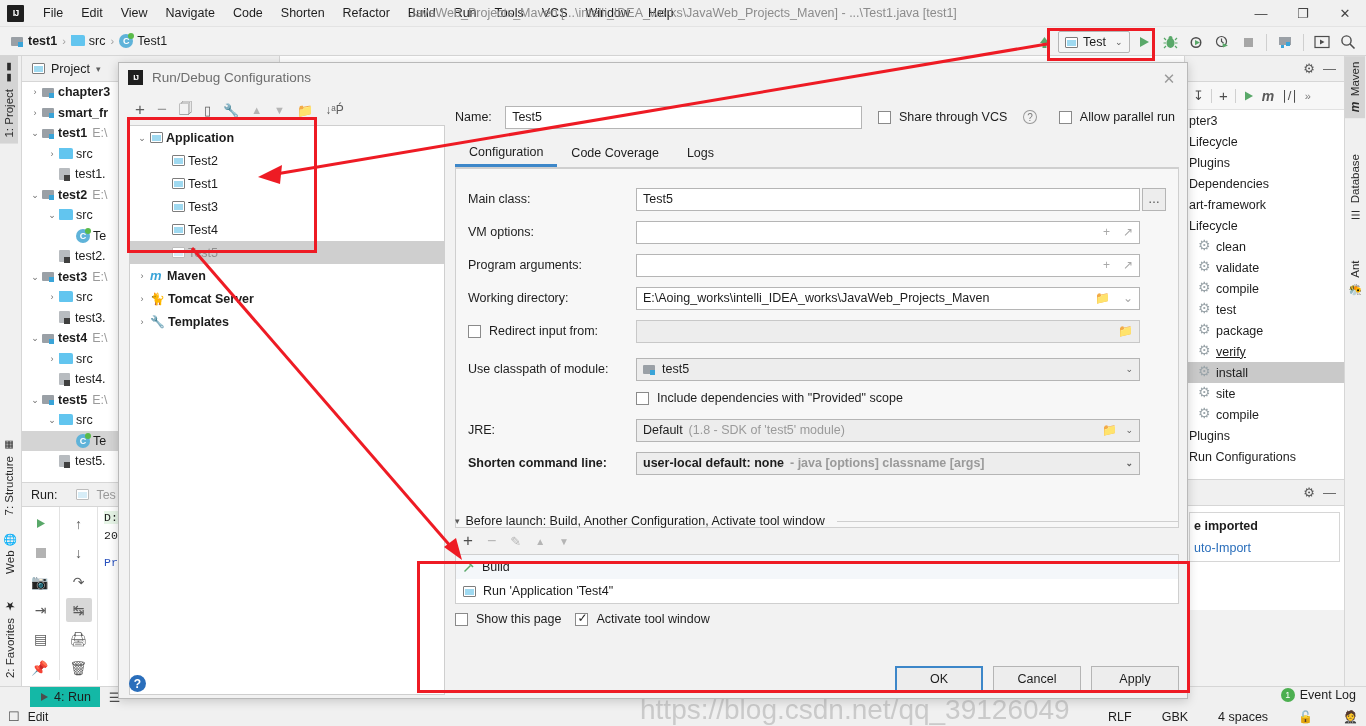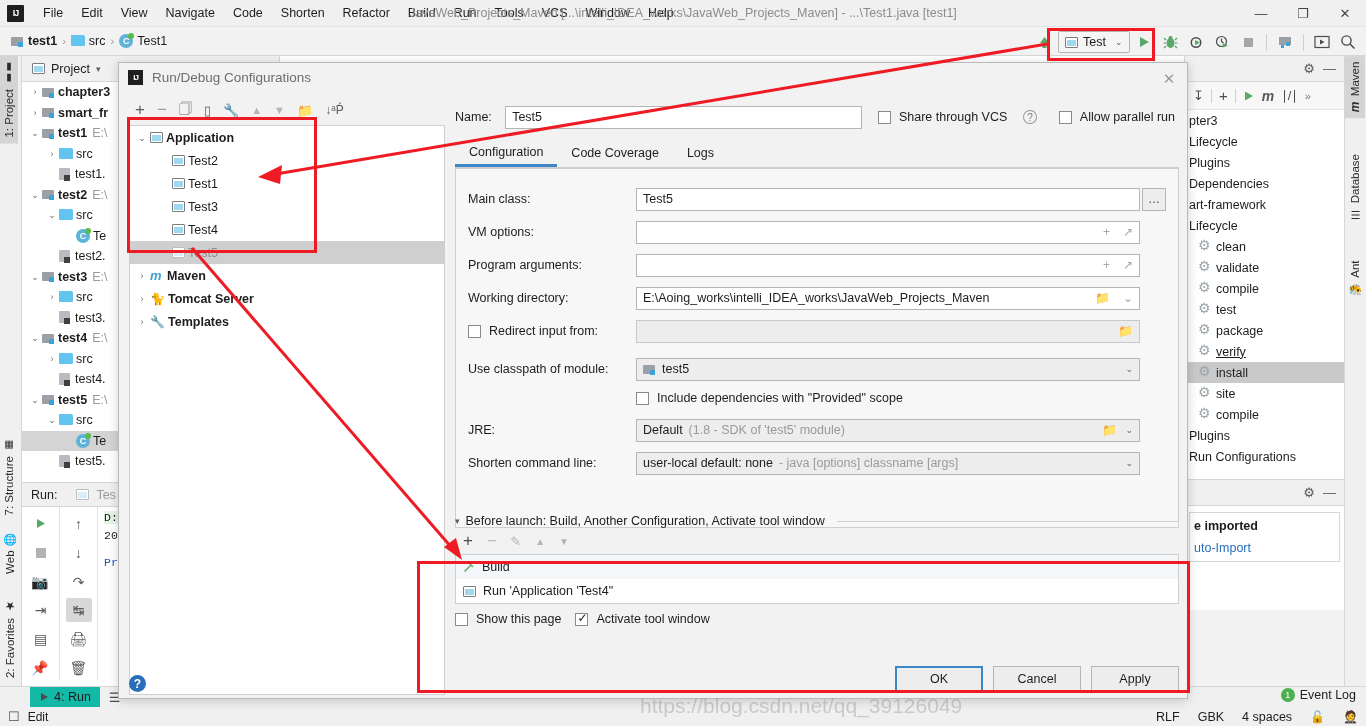--- a/index.html
+++ b/index.html
@@ -161,21 +161,21 @@
   .bottombar{
     position:absolute;left:0;top:686px;width:1366px;height:21px;
     background:#f0f0f0;border-top:1px solid #d6d6d6;display:flex;align-items:center;
   }
   .statusbar{
     position:absolute;left:0;top:707px;width:1366px;height:19px;
     background:#f0f0f0;display:flex;align-items:center;font-size:12px;
   }
   .btab{height:20px;display:flex;align-items:center;gap:5px;padding:0 9px;font-size:12.5px;}
   .btab.active{background:#14b8a6;}
-  .status-right{position:absolute;right:8px;display:flex;align-items:flex-start;gap:18px;font-size:12.5px;}
+  .status-right{position:absolute;right:8px;display:flex;align-items:flex-start;gap:30px;font-size:12.5px;}
   .eventlog{position:absolute;right:10px;top:688px;display:flex;align-items:center;gap:5px;font-size:12.5px;z-index:6;}
   .badge-green{width:14px;height:14px;border-radius:50%;background:#4caf50;color:#fff;
     font-size:9px;display:flex;align-items:center;justify-content:center;}
 
   
   .dialog{
     position:absolute;left:118px;top:62px;width:1070px;height:637px;
     background:#f2f2f2;border:1px solid #b9b9b9;box-shadow:0 2px 10px rgba(0,0,0,.18);
   }
   .dlg-title{height:28px;display:flex;align-items:center;gap:9px;padding-left:9px;font-size:13.5px;color:#6d6d6d;}
@@ -240,21 +240,21 @@
   .dlg-footer{position:absolute;right:8px;bottom:6px;display:flex;align-items:center;gap:10px;}
   .dbtn{width:88px;height:26px;border:1px solid #b5b5b5;background:#ededed;display:flex;
     align-items:center;justify-content:center;font-size:12.5px;}
   .dbtn.primary{border:2px solid #3d87c9;}
   .help-btn{position:absolute;left:10px;bottom:6px;width:17px;height:17px;border-radius:50%;
     background:#2a6ebb;color:#fff;font-size:12px;display:flex;align-items:center;justify-content:center;font-weight:bold;}
 
   
   .redbox{position:absolute;border:3px solid #ee1b24;pointer-events:none;z-index:30;}
 
-  .watermark{position:absolute;left:640px;top:694px;font-size:21px;color:rgba(140,140,140,.38);
+  .watermark{position:absolute;left:640px;top:694px;font-size:28px;color:rgba(140,140,140,.38);
     pointer-events:none;z-index:20;white-space:nowrap;font-family:"Liberation Sans",sans-serif;}
 
   svg{display:block;}
 </style>
 </head>
 <body>
 
 <div id="app">
 
   <div class="titlebar">
@@ -858,21 +858,21 @@
                 <span class="dim">(1.8 - SDK of 'test5' module)</span>
                 <span style="margin-left:auto;display:flex;gap:8px;align-items:center;">
                   <span class="inline-ico">📁</span>
                   <span class="caret">⌄</span>
                 </span>
               </div>
               <div style="width:26px"></div>
             </div>
           </div>
 
-          <div class="fieldrow" style="">
+          <div class="fieldrow" style="font-weight:bold;">
             <div class="fieldlabel">Shorten command line:</div>
             <div class="fieldctl">
               <div class="combo">
                 <span>user-local default: none</span>
                 <span class="dim">- java [options] classname [args]</span>
                 <span class="caret">⌄</span>
               </div>
               <div style="width:26px"></div>
             </div>
           </div>

